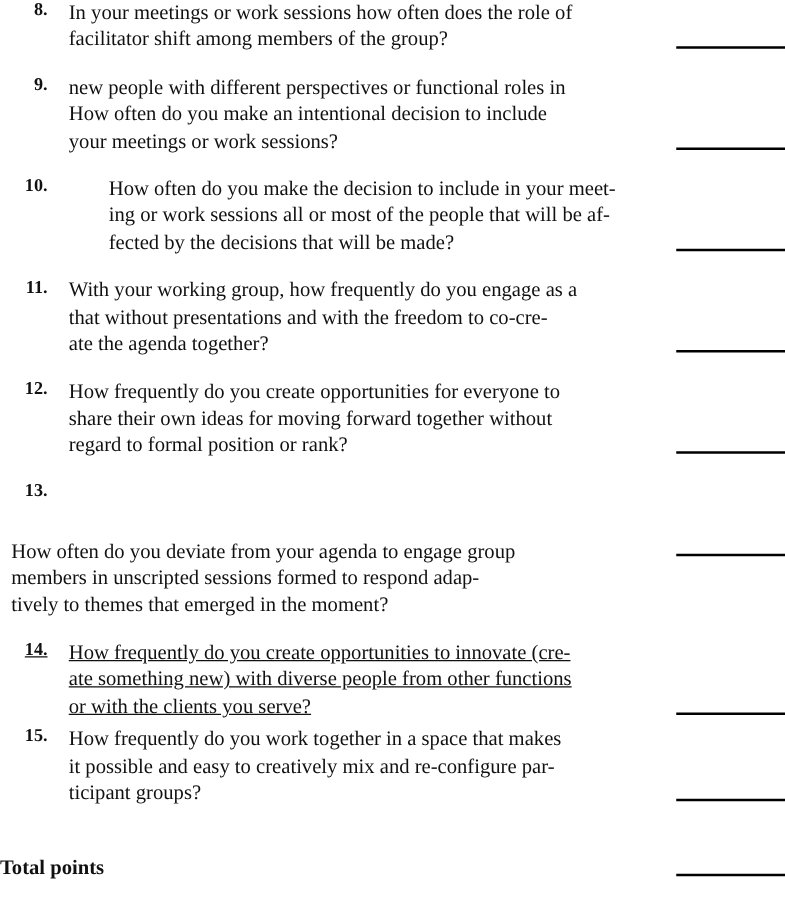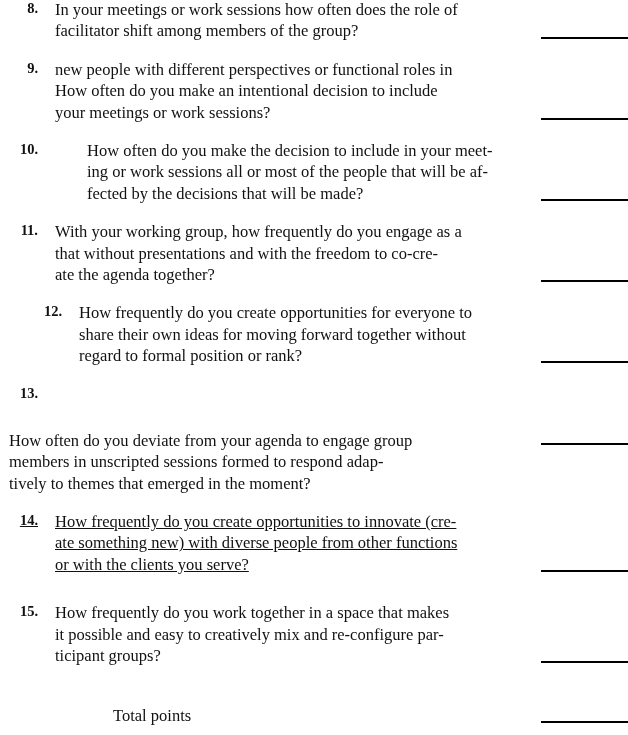--- a/index.html
+++ b/index.html
@@ -63,24 +63,23 @@
   }
   .totals {
     position: relative;
   }
   .totrow {
     display: flex;
     align-items: flex-start;
     position: relative;
   }
   .totlabel {
-    font-weight: normal;
+    font-weight: bold;
     font-size: 16.5px;
     line-height: 21.4px;
-    padding-left: 113px;
   }
 </style>
 </head>
 <body>
 
 <div class="page">
 
   <div class="qlist">
 
     <div class="qrow" style="margin-top:-1px;">
@@ -115,21 +114,21 @@
     <div class="qrow" style="margin-top:17px;">
       <div class="qnum">11.</div>
       <div class="qtext">
         <span class="ln">With your working group, how frequently do you engage as a</span>
         <span class="ln">that without presentations and with the freedom to co-cre-</span>
         <span class="ln">ate the agenda together?</span>
       </div>
       <div class="rule" style="top:59px;"></div>
     </div>
 
-    <div class="qrow" style="margin-top:17px;padding-left:24px;">
+    <div class="qrow" style="margin-top:17px;">
       <div class="qnum">12.</div>
       <div class="qtext">
         <span class="ln">How frequently do you create opportunities for everyone to</span>
         <span class="ln">share their own ideas for moving forward together without</span>
         <span class="ln">regard to formal position or rank?</span>
       </div>
       <div class="rule" style="top:59px;"></div>
     </div>
 
     <div class="qrow" style="margin-top:17px;flex-direction:column;">
@@ -145,21 +144,21 @@
     <div class="qrow" style="margin-top:17px;text-decoration:underline;">
       <div class="qnum">14.</div>
       <div class="qtext">
         <span class="ln">How frequently do you create opportunities to innovate (cre-</span>
         <span class="ln">ate something new) with diverse people from other functions</span>
         <span class="ln">or with the clients you serve?</span>
       </div>
       <div class="rule" style="top:59px;"></div>
     </div>
 
-    <div class="qrow" style="margin-top:27px;">
+    <div class="qrow" style="margin-top:5px;">
       <div class="qnum">15.</div>
       <div class="qtext">
         <span class="ln">How frequently do you work together in a space that makes</span>
         <span class="ln">it possible and easy to creatively mix and re-configure par-</span>
         <span class="ln">ticipant groups?</span>
       </div>
       <div class="rule" style="top:59px;"></div>
     </div>
 
   </div>

